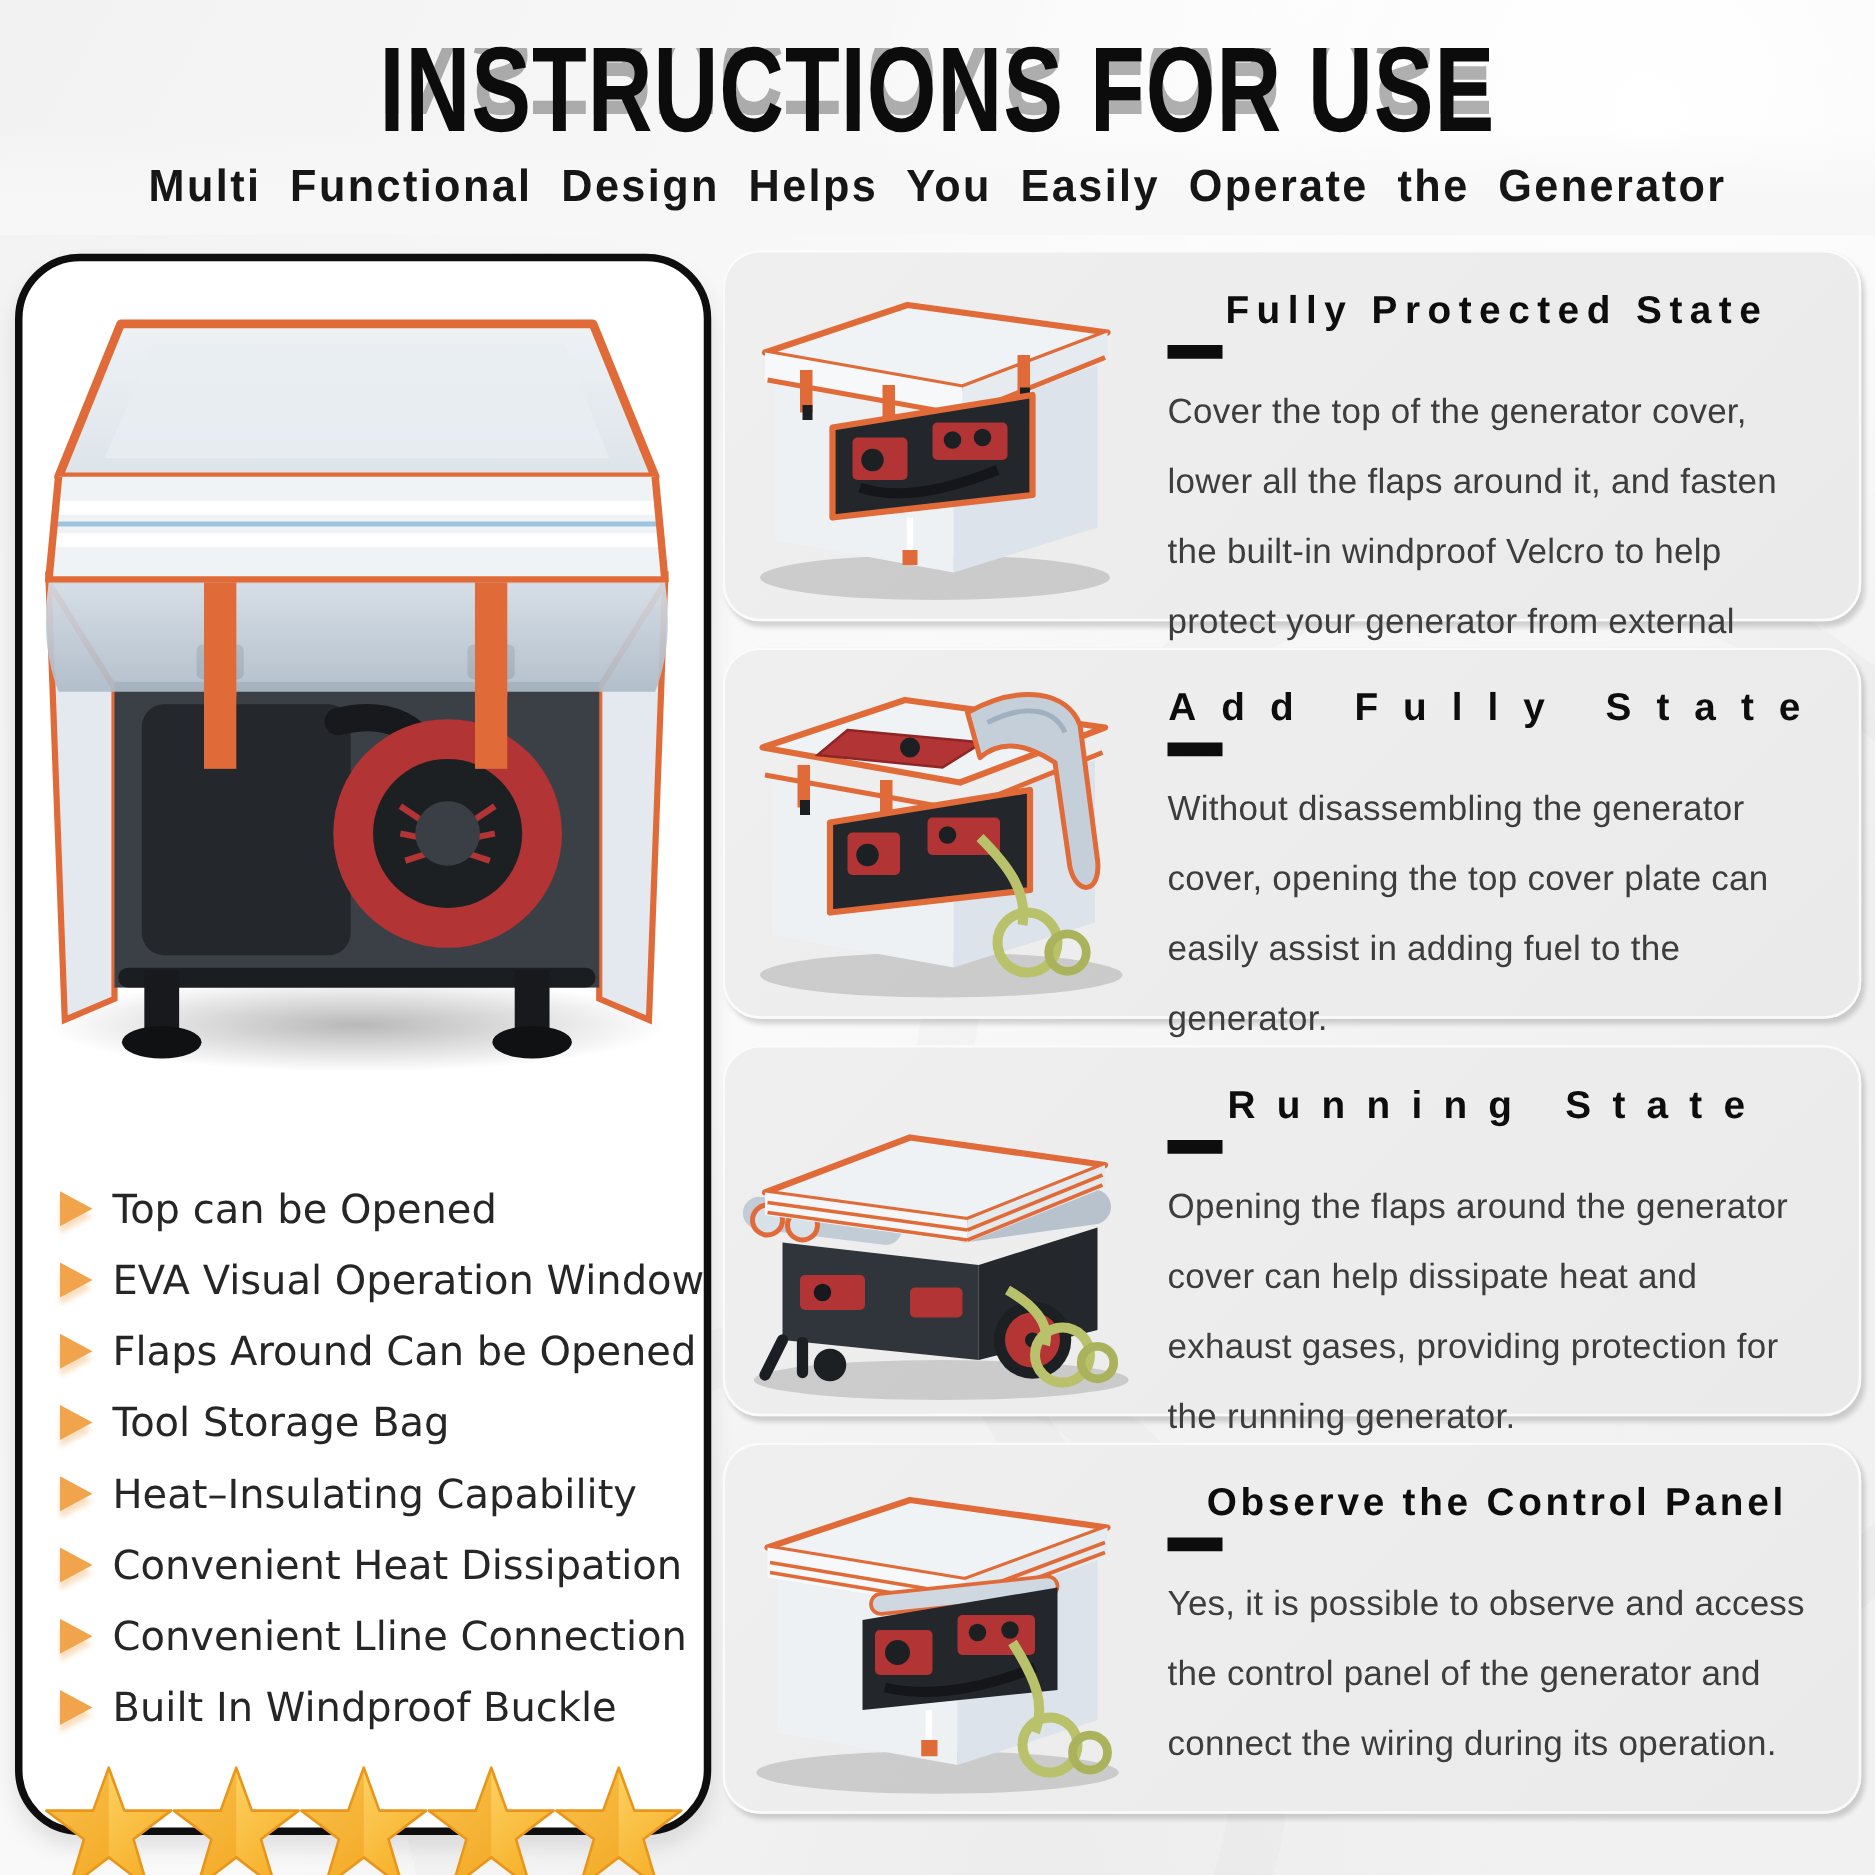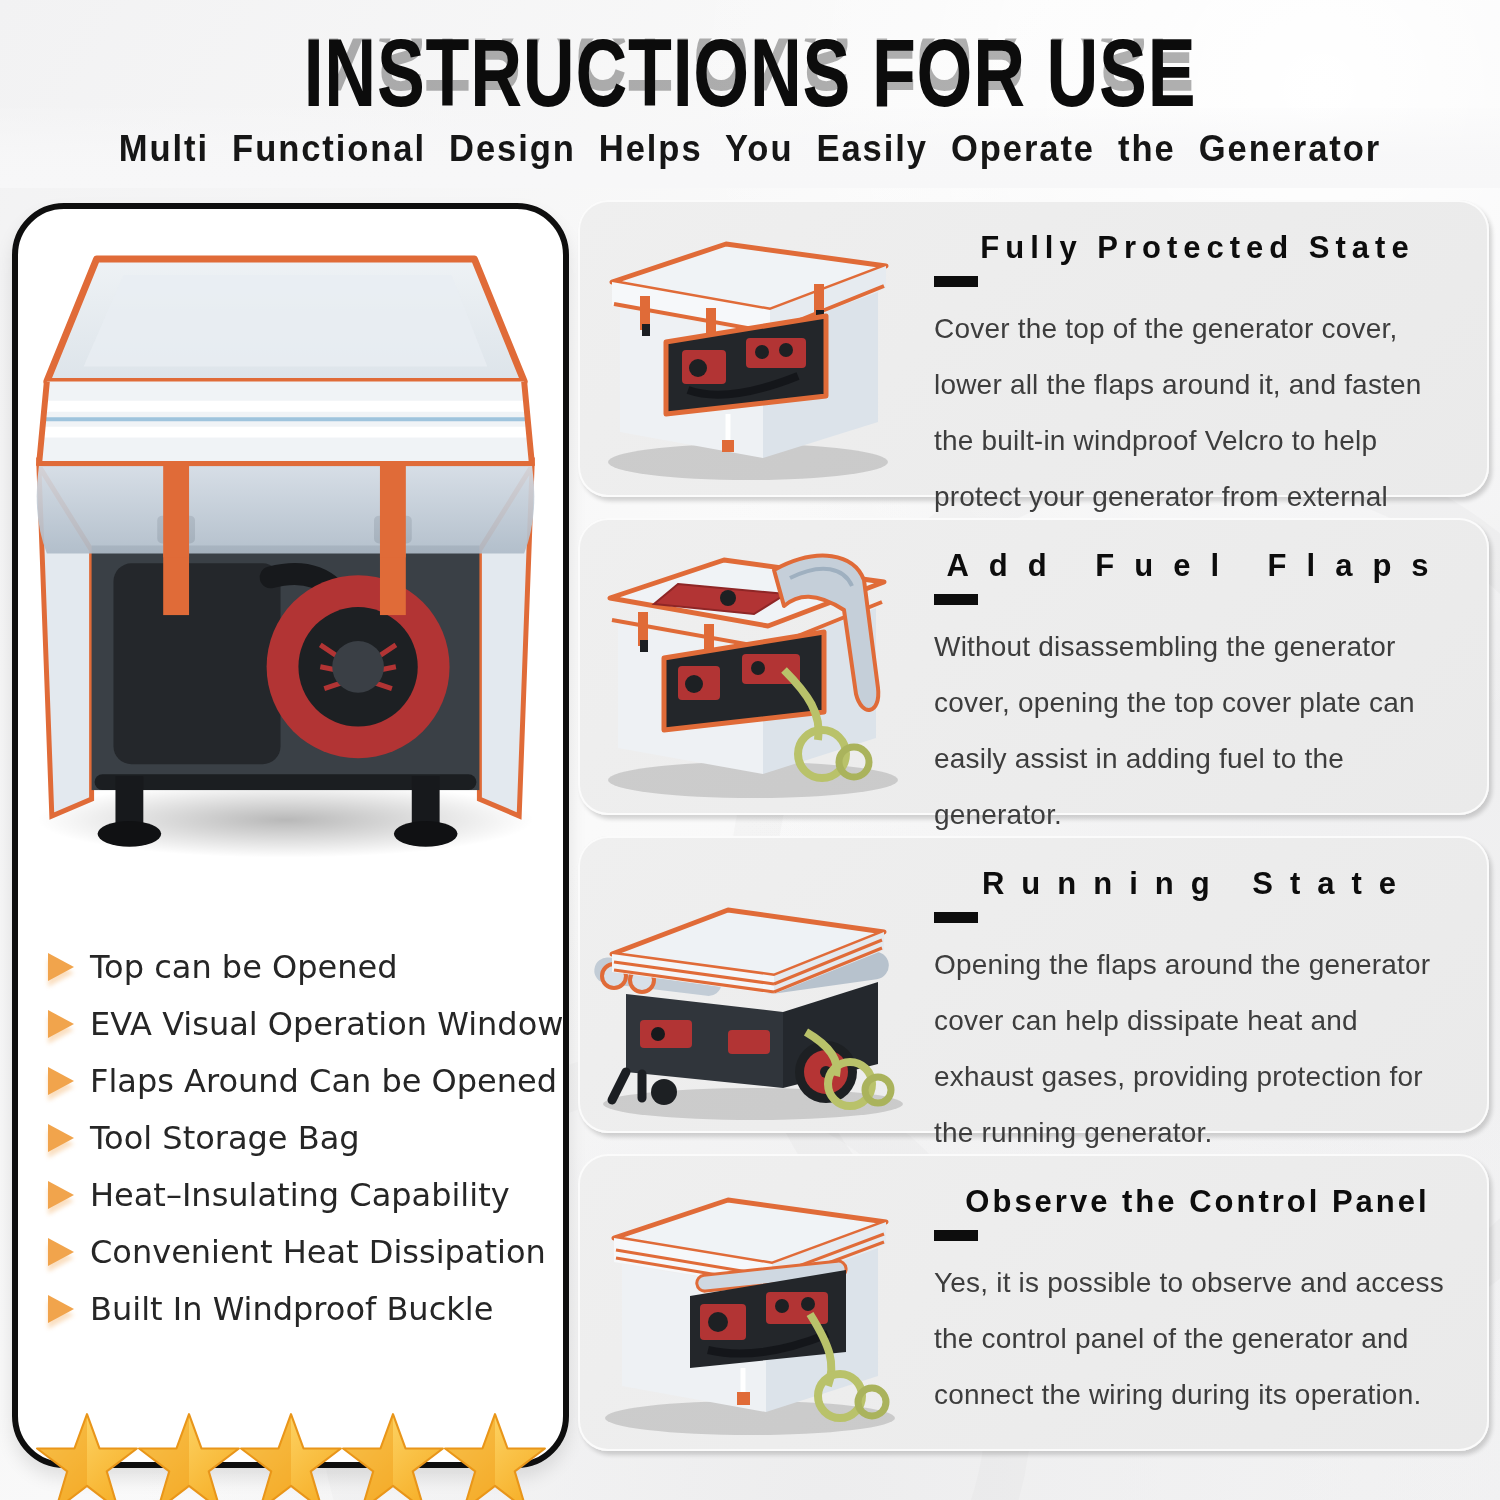--- a/index.html
+++ b/index.html
@@ -178,20 +178,21 @@
     </svg>
 
 
     <ul class="features">
       <li><span class="tri"></span><span>Top can be Opened</span></li>
       <li><span class="tri"></span><span>EVA Visual Operation Window</span></li>
       <li><span class="tri"></span><span>Flaps Around Can be Opened</span></li>
       <li><span class="tri"></span><span>Tool Storage Bag</span></li>
       <li><span class="tri"></span><span>Heat–Insulating Capability</span></li>
       <li><span class="tri"></span><span>Convenient Heat Dissipation</span></li>
+      <li><span class="tri"></span><span>Convenient Lline Connection</span></li>
       <li><span class="tri"></span><span>Built In Windproof Buckle</span></li>
     </ul>
 
     <div class="stars">
       <svg viewBox="0 0 100 100">
           <defs>
             <linearGradient id="sg1" x1="0" y1="0" x2="1" y2="1">
               <stop offset="0" stop-color="#ffe07a"></stop>
               <stop offset="1" stop-color="#f5a81c"></stop>
             </linearGradient>
@@ -277,21 +278,21 @@
           <circle cx="116" cy="166" r="9" fill="#1d2023"></circle>
           <rect x="164" y="136" width="58" height="30" rx="4" fill="#b23434"></rect>
           <circle cx="180" cy="150" r="7" fill="#1d2023"></circle>
 
           <path d="M206,152 C230,176 244,196 240,222" stroke="#b9c26a" stroke-width="8" fill="none"></path>
           <circle cx="244" cy="236" r="24" stroke="#b9c26a" stroke-width="8" fill="none"></circle>
           <circle cx="276" cy="244" r="15" stroke="#aab35c" stroke-width="7" fill="none"></circle>
         </svg>
       </div>
       <div class="card-text">
-        <h3 class="card-heading">Add Fuel Flaps</h3>
+        <h3 class="card-heading">Add Fully State</h3>
         <div class="heading-bar"></div>
         <p class="card-body">Without disassembling the generator cover, opening the top cover plate can easily assist in adding fuel to the generator.</p>
       </div>
     </div>
 
     <div class="card">
       <div class="card-image">
         <svg viewBox="0 0 352 297">
           <ellipse cx="175" cy="268" rx="150" ry="16" fill="rgba(0,0,0,.14)"></ellipse>
 

